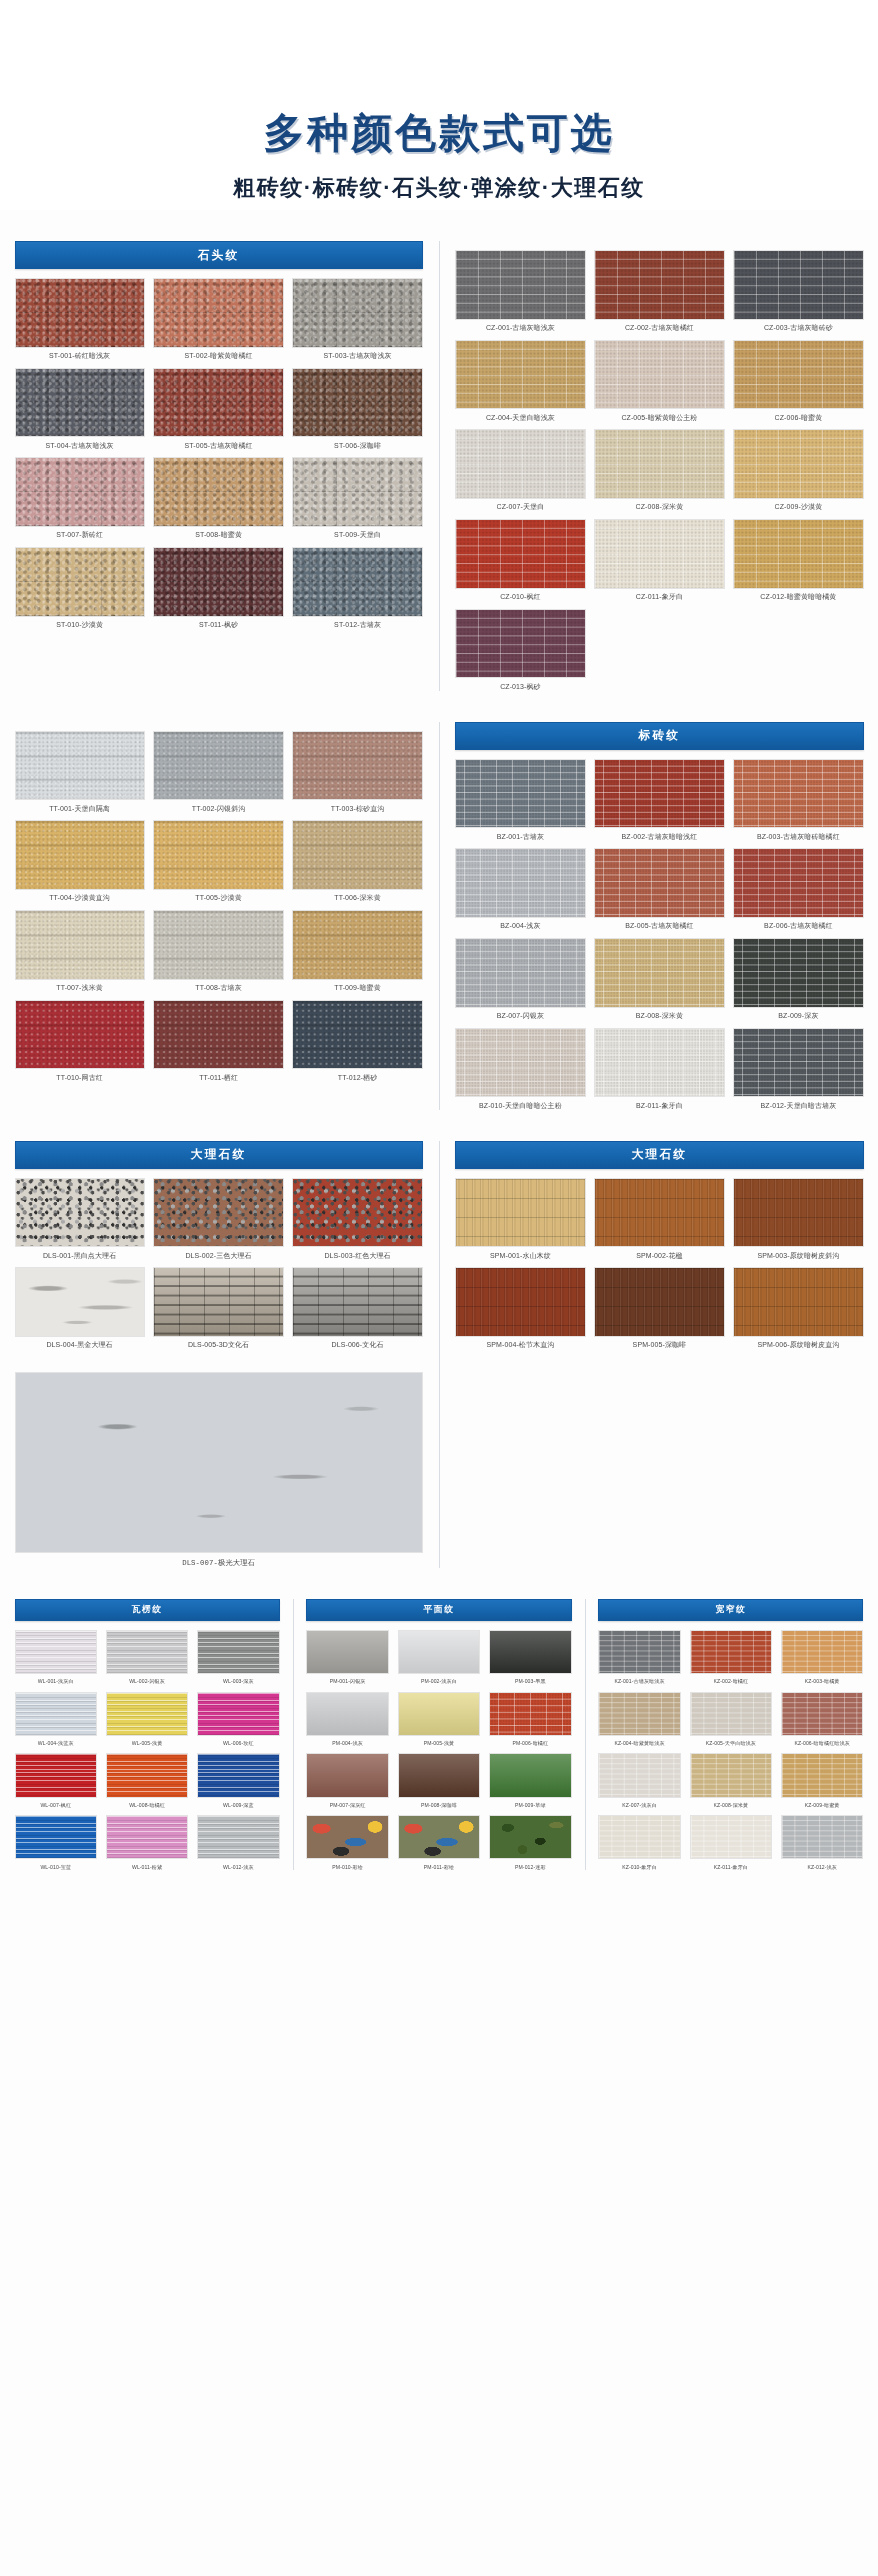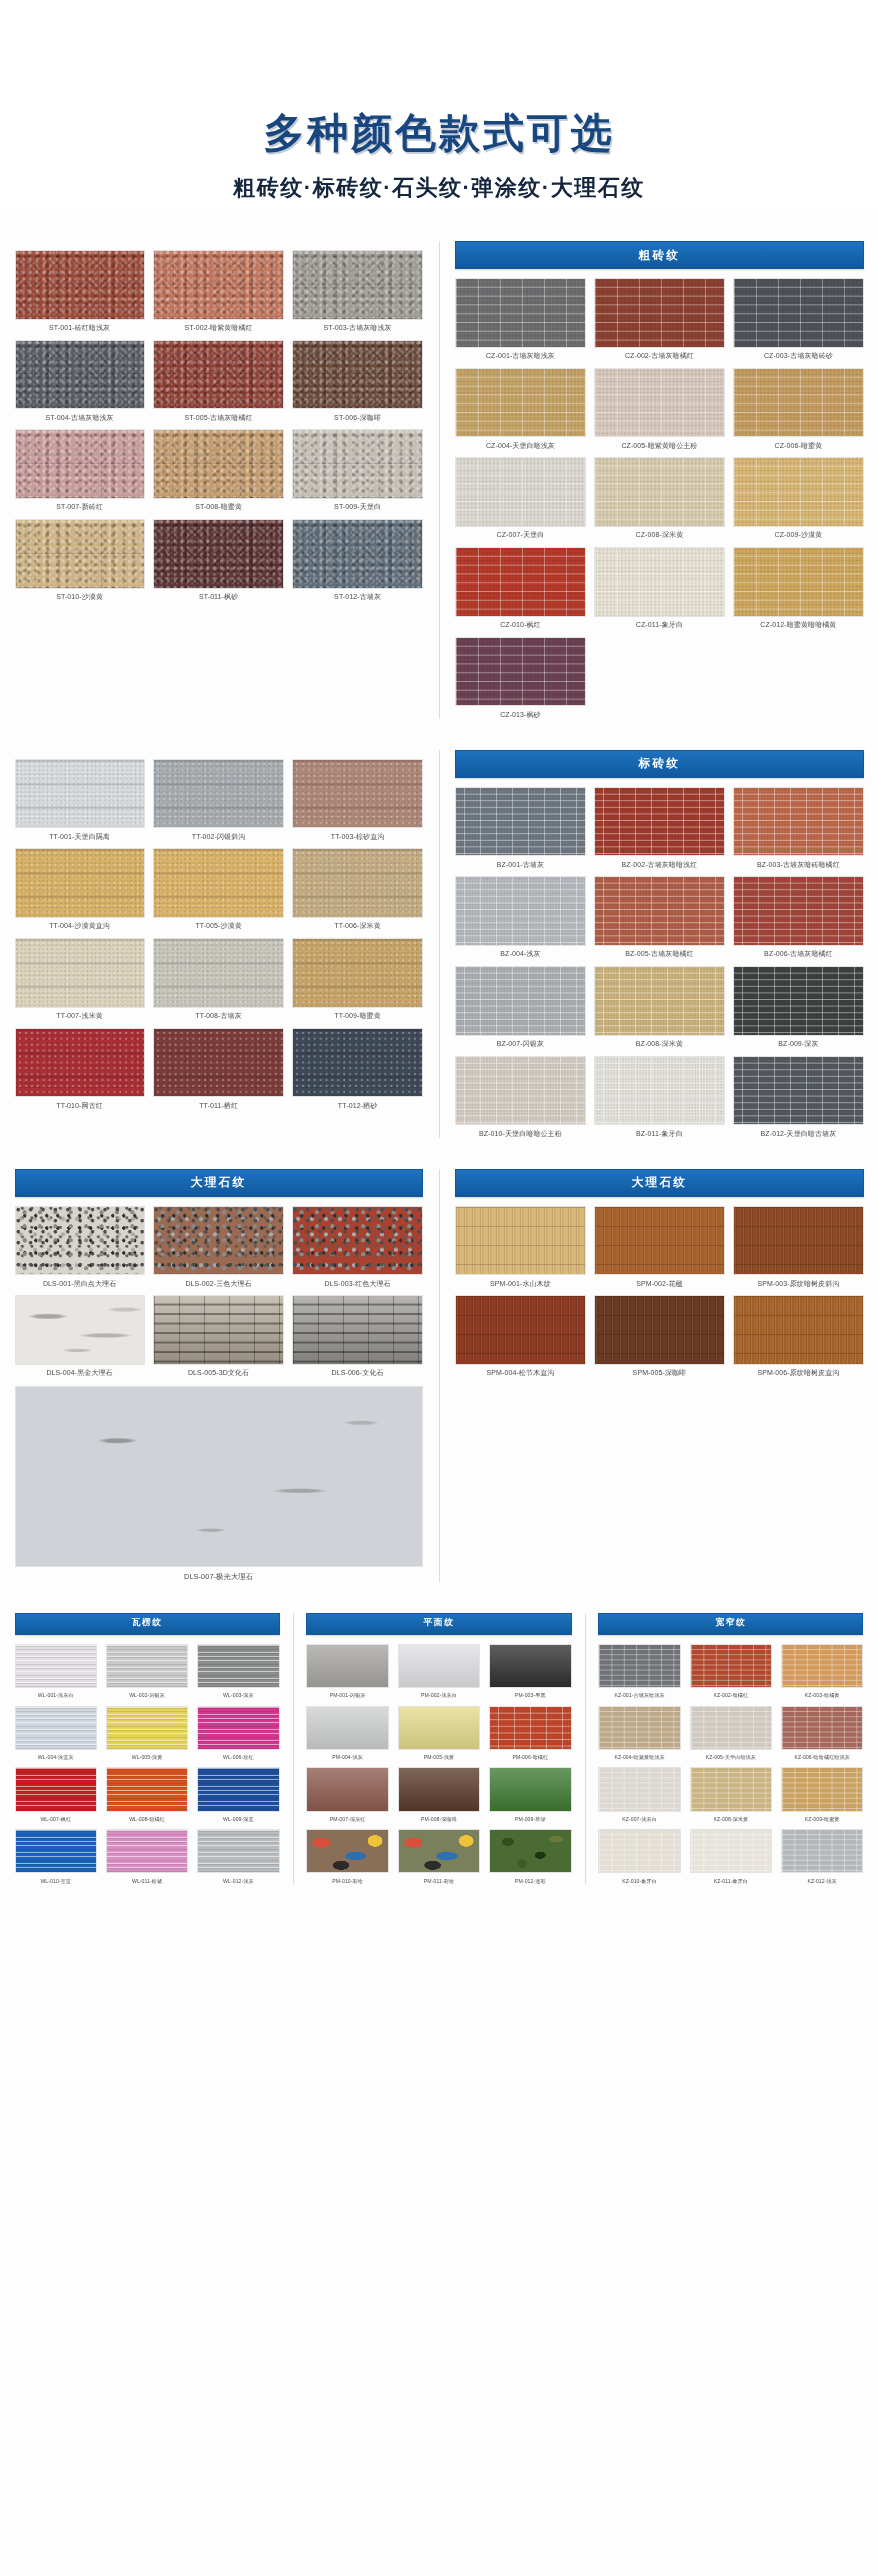--- a/index.html
+++ b/index.html
@@ -99,21 +99,21 @@
     letter-spacing:0.1px;
     text-align:center;
     line-height:1.2;
     white-space:nowrap;
     overflow:hidden;
     text-overflow:ellipsis;
     max-width:100%;
   }
   .cap.tiny{font-size:5.1px;}
 
-  .hero-panel{margin-top:8px;}
+  .hero-panel{margin-top:22px;font-family:Liberation Mono, monospace;}
   .hero-panel .swatch{aspect-ratio:540/240;}
   .hero-panel .cap{font-size:7.3px;margin-top:5.9px;}
 
   .section-gap{height:25px;}
   .section-gap.lg{height:31px;}
 
   
   .tx-stone{
     background-image:
       radial-gradient(circle at 12% 22%, rgba(255,255,255,.30) 0 1.5px, transparent 2.2px),
@@ -217,20 +217,21 @@
 <div class="page">
 
   <div class="hero">
     <h1 class="hero-title">多种颜色款式可选</h1>
     <p class="hero-sub">粗砖纹·标砖纹·石头纹·弹涂纹·大理石纹</p>
   </div>
 
   <div class="section-gap lg"></div>
   <div class="band">
     <div class="col">
+      <div class="sec-head">石头纹</div>
       <div class="grid c3">
           <div class="tile">
             <div class="swatch tx-stone" style="background-color: rgb(155, 74, 58);"></div>
             <div class="cap">ST-001-砖红暗浅灰</div>
           </div>
           <div class="tile">
             <div class="swatch tx-stone" style="background-color: rgb(192, 115, 90);"></div>
             <div class="cap">ST-002-暗紫黄暗橘红</div>
           </div>
           <div class="tile">
@@ -270,21 +271,20 @@
             <div class="cap">ST-011-枫砂</div>
           </div>
           <div class="tile">
             <div class="swatch tx-stone" style="background-color: rgb(95, 109, 120);"></div>
             <div class="cap">ST-012-古墙灰</div>
           </div>
         </div>
     </div>
     <div class="divider-v"></div>
     <div class="col">
-      <div class="sec-head">粗砖纹</div>
       <div class="grid c3">
           <div class="tile">
             <div class="swatch tx-brick" style="background-color: rgb(110, 110, 112);"></div>
             <div class="cap">CZ-001-古墙灰暗浅灰</div>
           </div>
           <div class="tile">
             <div class="swatch tx-brick" style="background-color: rgb(141, 66, 50);"></div>
             <div class="cap">CZ-002-古墙灰暗橘红</div>
           </div>
           <div class="tile">

